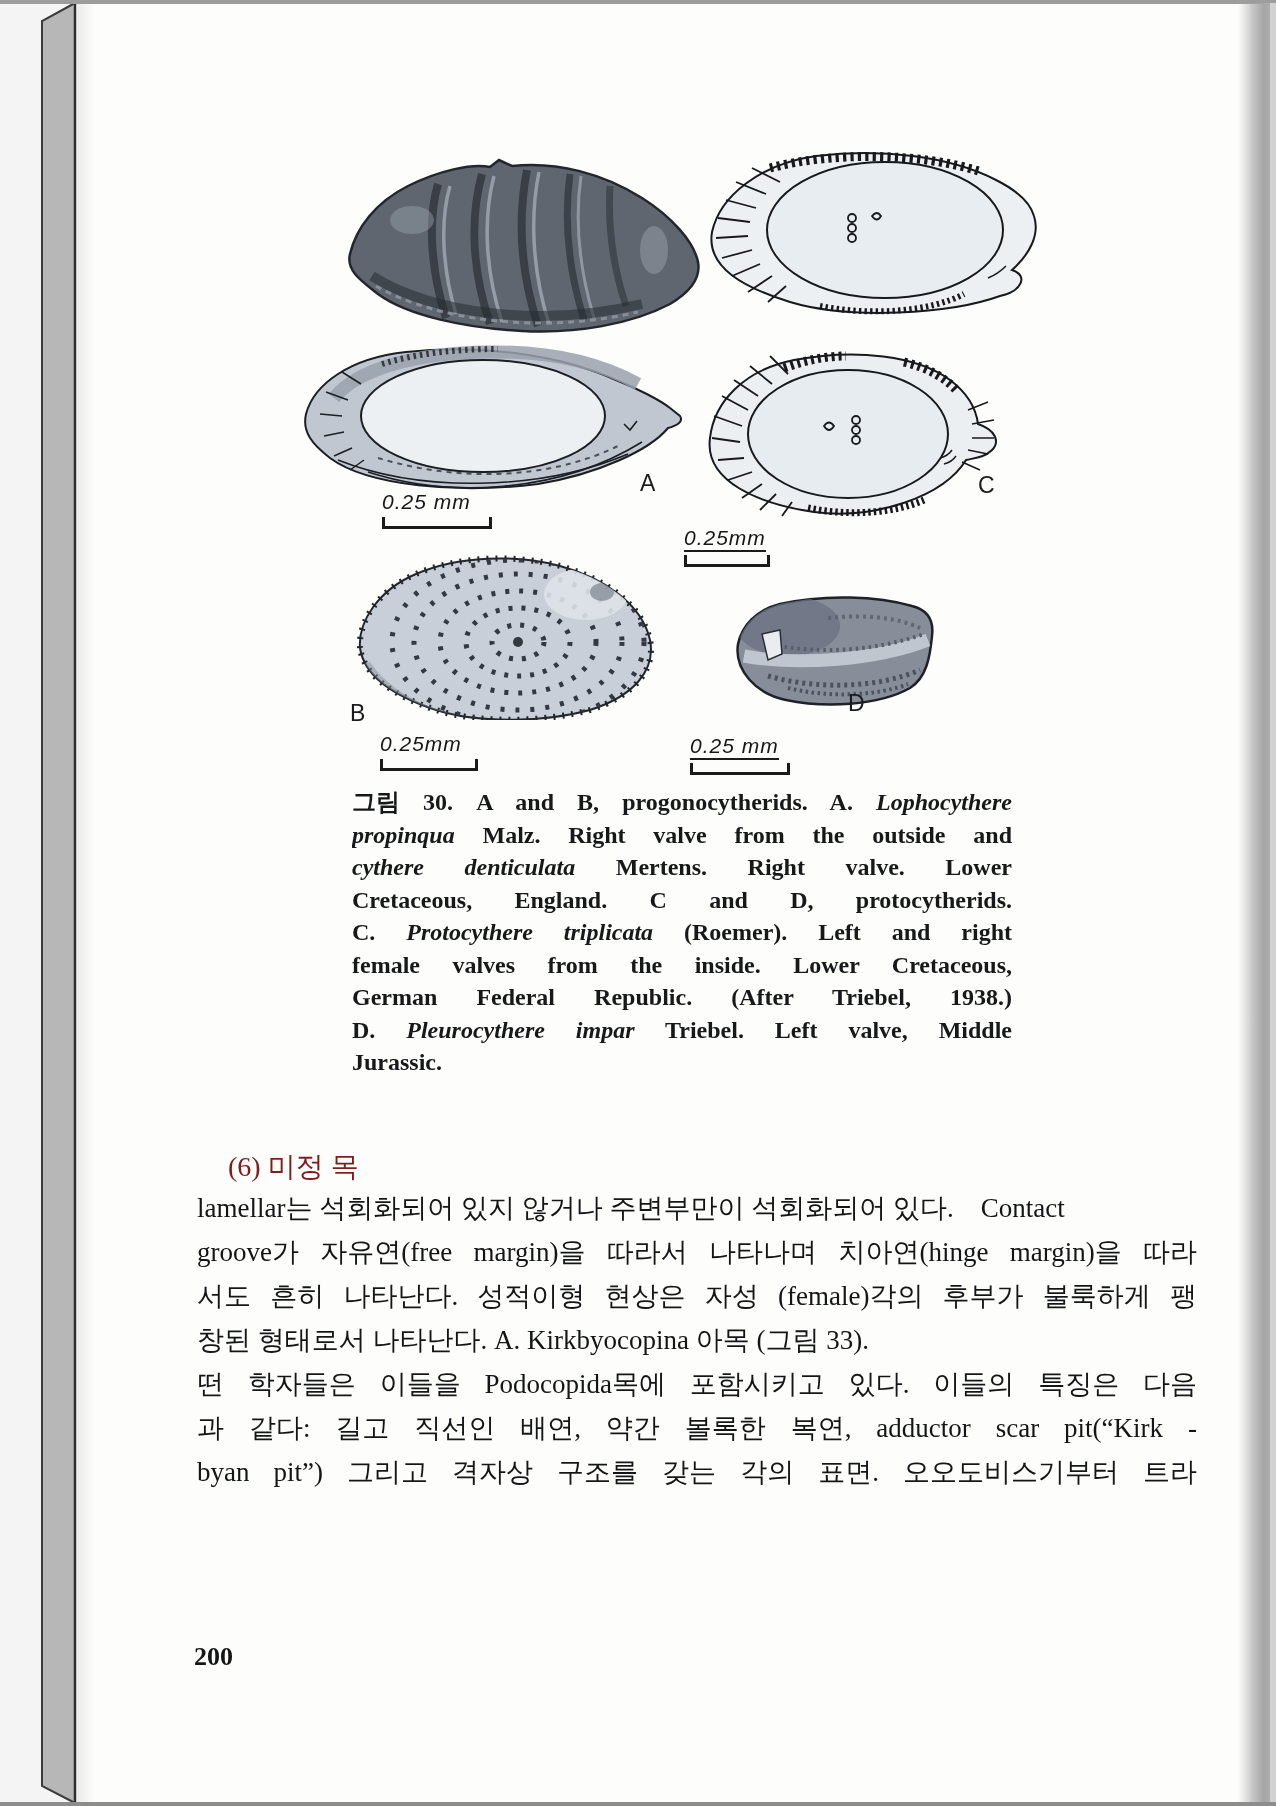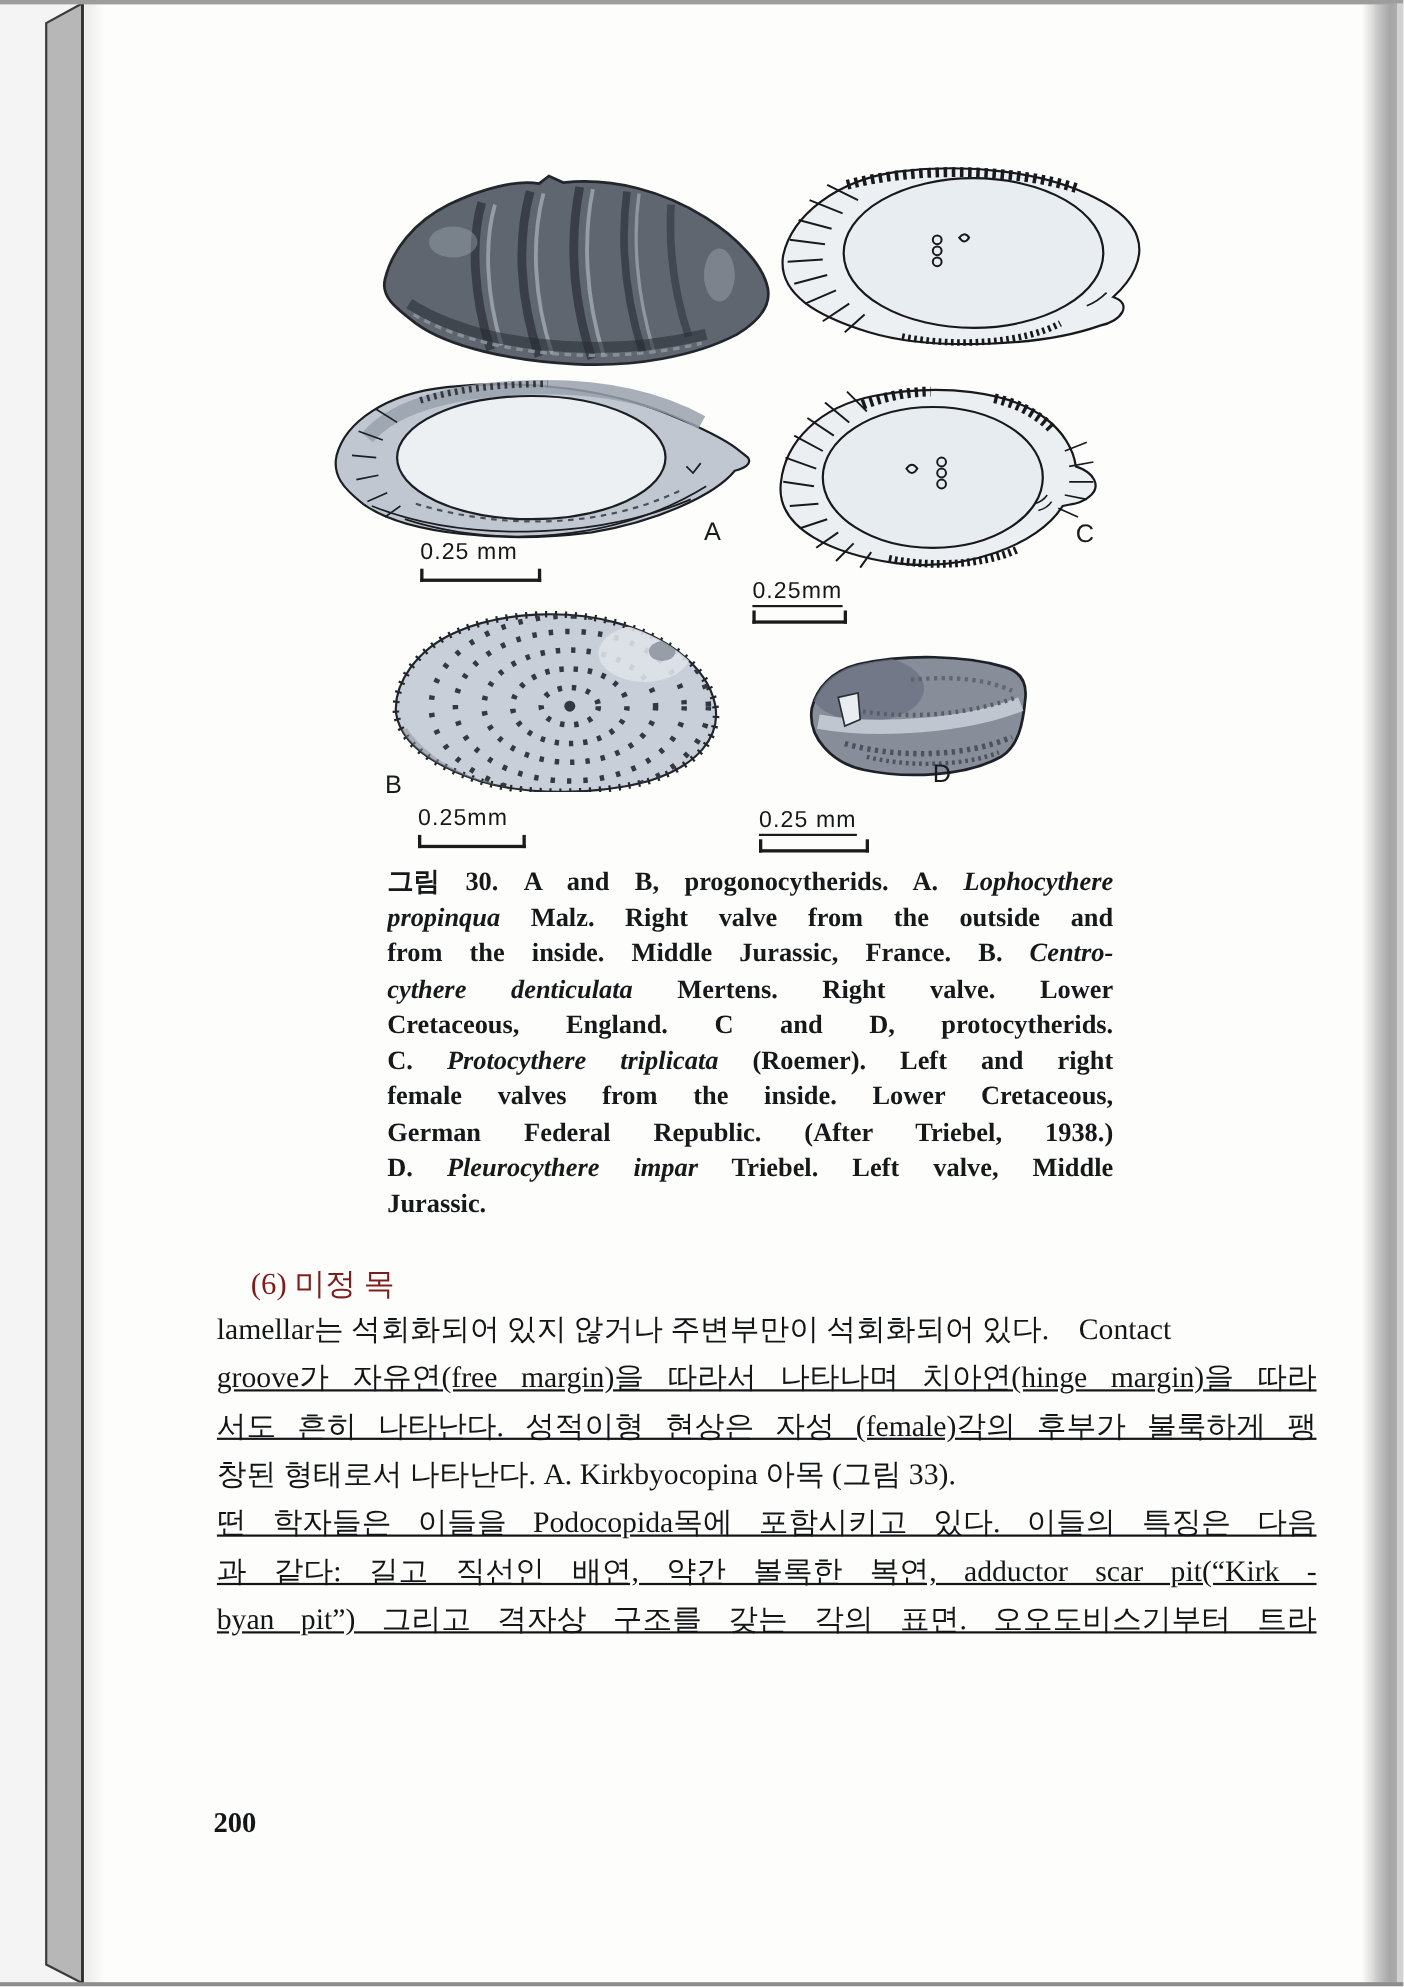--- a/index.html
+++ b/index.html
@@ -13,35 +13,35 @@
      background:linear-gradient(to right, rgba(253,253,252,0) 0%, #a5a5a5 80%, #adadad 100%);}
   .edge-right-light{position:absolute;left:1270px;top:3px;width:6px;height:1800px;background:#d2d2d2;}
   .book-edge-svg{position:absolute;left:0;top:0;}
   .page-left-shade{position:absolute;left:77px;top:3px;width:18px;height:1800px;
      background:linear-gradient(to right, rgba(0,0,0,.07), rgba(0,0,0,0));}
   
   .fig{position:absolute;}
   .fig-label{position:absolute;font-family:"Liberation Sans", sans-serif;font-size:23px;color:#1a1b1d;}
   .scalebar{position:absolute;}
   .sb-text{display:inline-block;font-family:"Liberation Sans", sans-serif;font-size:21px;
-           letter-spacing:1px;color:#161718;}
+           letter-spacing:1px;color:#161718;font-style:italic;}
   .sb-text.u{border-bottom:2px solid #1b1b1b;padding-bottom:0px;}
   .sb-bracket{margin-top:3px;height:9px;border-left:3px solid #1b1b1b;border-right:3px solid #1b1b1b;
               border-bottom:3px solid #1b1b1b;}
   
   #caption-lines{position:absolute;left:352px;top:786px;width:660px;font-weight:700;
                  font-size:24px;color:#17181a;}
   .cap-line{height:32.5px;line-height:32.5px;overflow:hidden;white-space:normal;}
   .cap-line.just{text-align:justify;text-align-last:justify;}
   .it{font-style:italic;margin-top:32px;}
   
   #body-heading{position:absolute;left:228px;top:1148px;font-size:28px;color:#7f1d1d;}
   #body-lines{position:absolute;left:197px;top:1186px;width:1000px;font-size:27px;color:#141517;}
   .body-line{height:44px;line-height:44px;overflow:hidden;}
-  .body-line.just{text-align:justify;text-align-last:justify;text-decoration:underline;}
+  .body-line.just{text-align:justify;text-align-last:justify;}
   .body-line.ind{padding-left:30px;}
   
   #page-number{position:absolute;left:194px;top:1642px;font-size:26px;font-weight:700;color:#141517;}
 </style>
 </head>
 <body>
 
 <div id="canvas">
 
   <div class="page"></div>
@@ -208,21 +208,20 @@
     <div class="sb-bracket" style="width:92px;"></div>
   </div>
   <div class="scalebar" style="left:690px;top:734px;">
     <span class="sb-text u">0.25 mm</span>
     <div class="sb-bracket" style="width:94px;"></div>
   </div>
 
   <div id="caption-lines">
       <div class="cap-line just"><span>그림 30.  A and B, progonocytherids.  A. </span><span class="it">Lophocythere</span></div>
       <div class="cap-line just"><span class="it">propinqua</span><span> Malz. Right valve from the outside and</span></div>
-      <div class="cap-line just"><span>from the inside. Middle Jurassic, France. B. </span><span class="it">Centro-</span></div>
       <div class="cap-line just"><span class="it">cythere denticulata</span><span> Mertens. Right valve. Lower</span></div>
       <div class="cap-line just"><span>Cretaceous, England. C and D, protocytherids.</span></div>
       <div class="cap-line just"><span>C. </span><span class="it">Protocythere triplicata</span><span> (Roemer). Left and right</span></div>
       <div class="cap-line just"><span>female valves from the inside. Lower Cretaceous,</span></div>
       <div class="cap-line just"><span>German Federal Republic. (After Triebel, 1938.)</span></div>
       <div class="cap-line just"><span>D. </span><span class="it">Pleurocythere impar</span><span> Triebel. Left valve, Middle</span></div>
       <div class="cap-line"><span>Jurassic.</span></div>
     </div>
 
   <div id="body-heading">(6) 미정 목</div>

